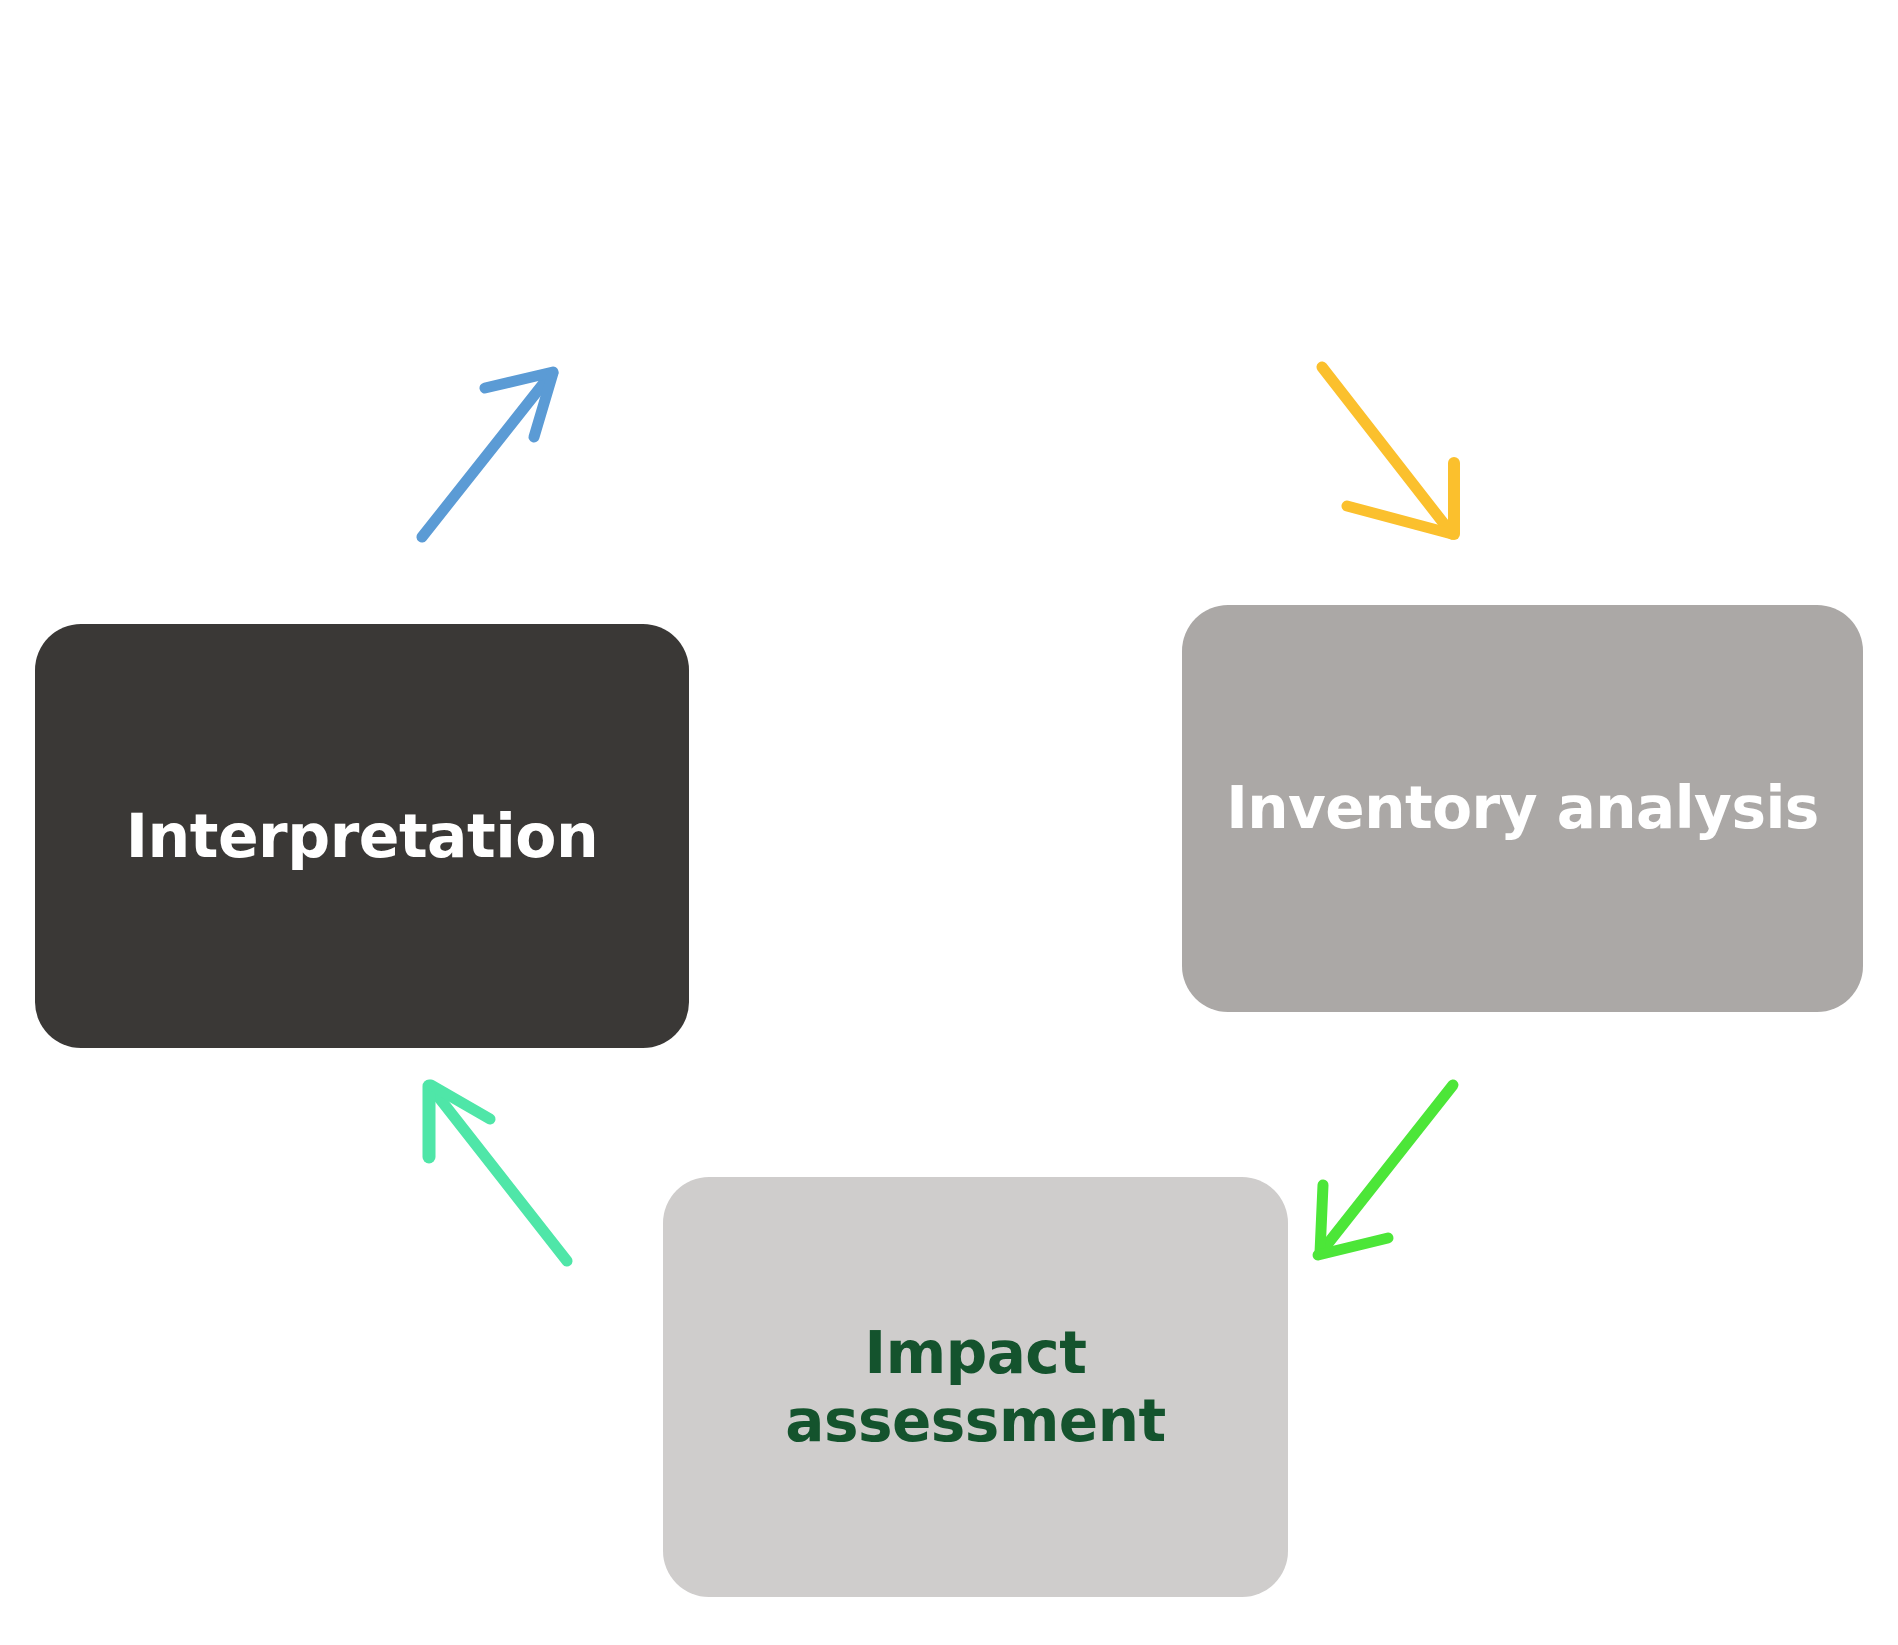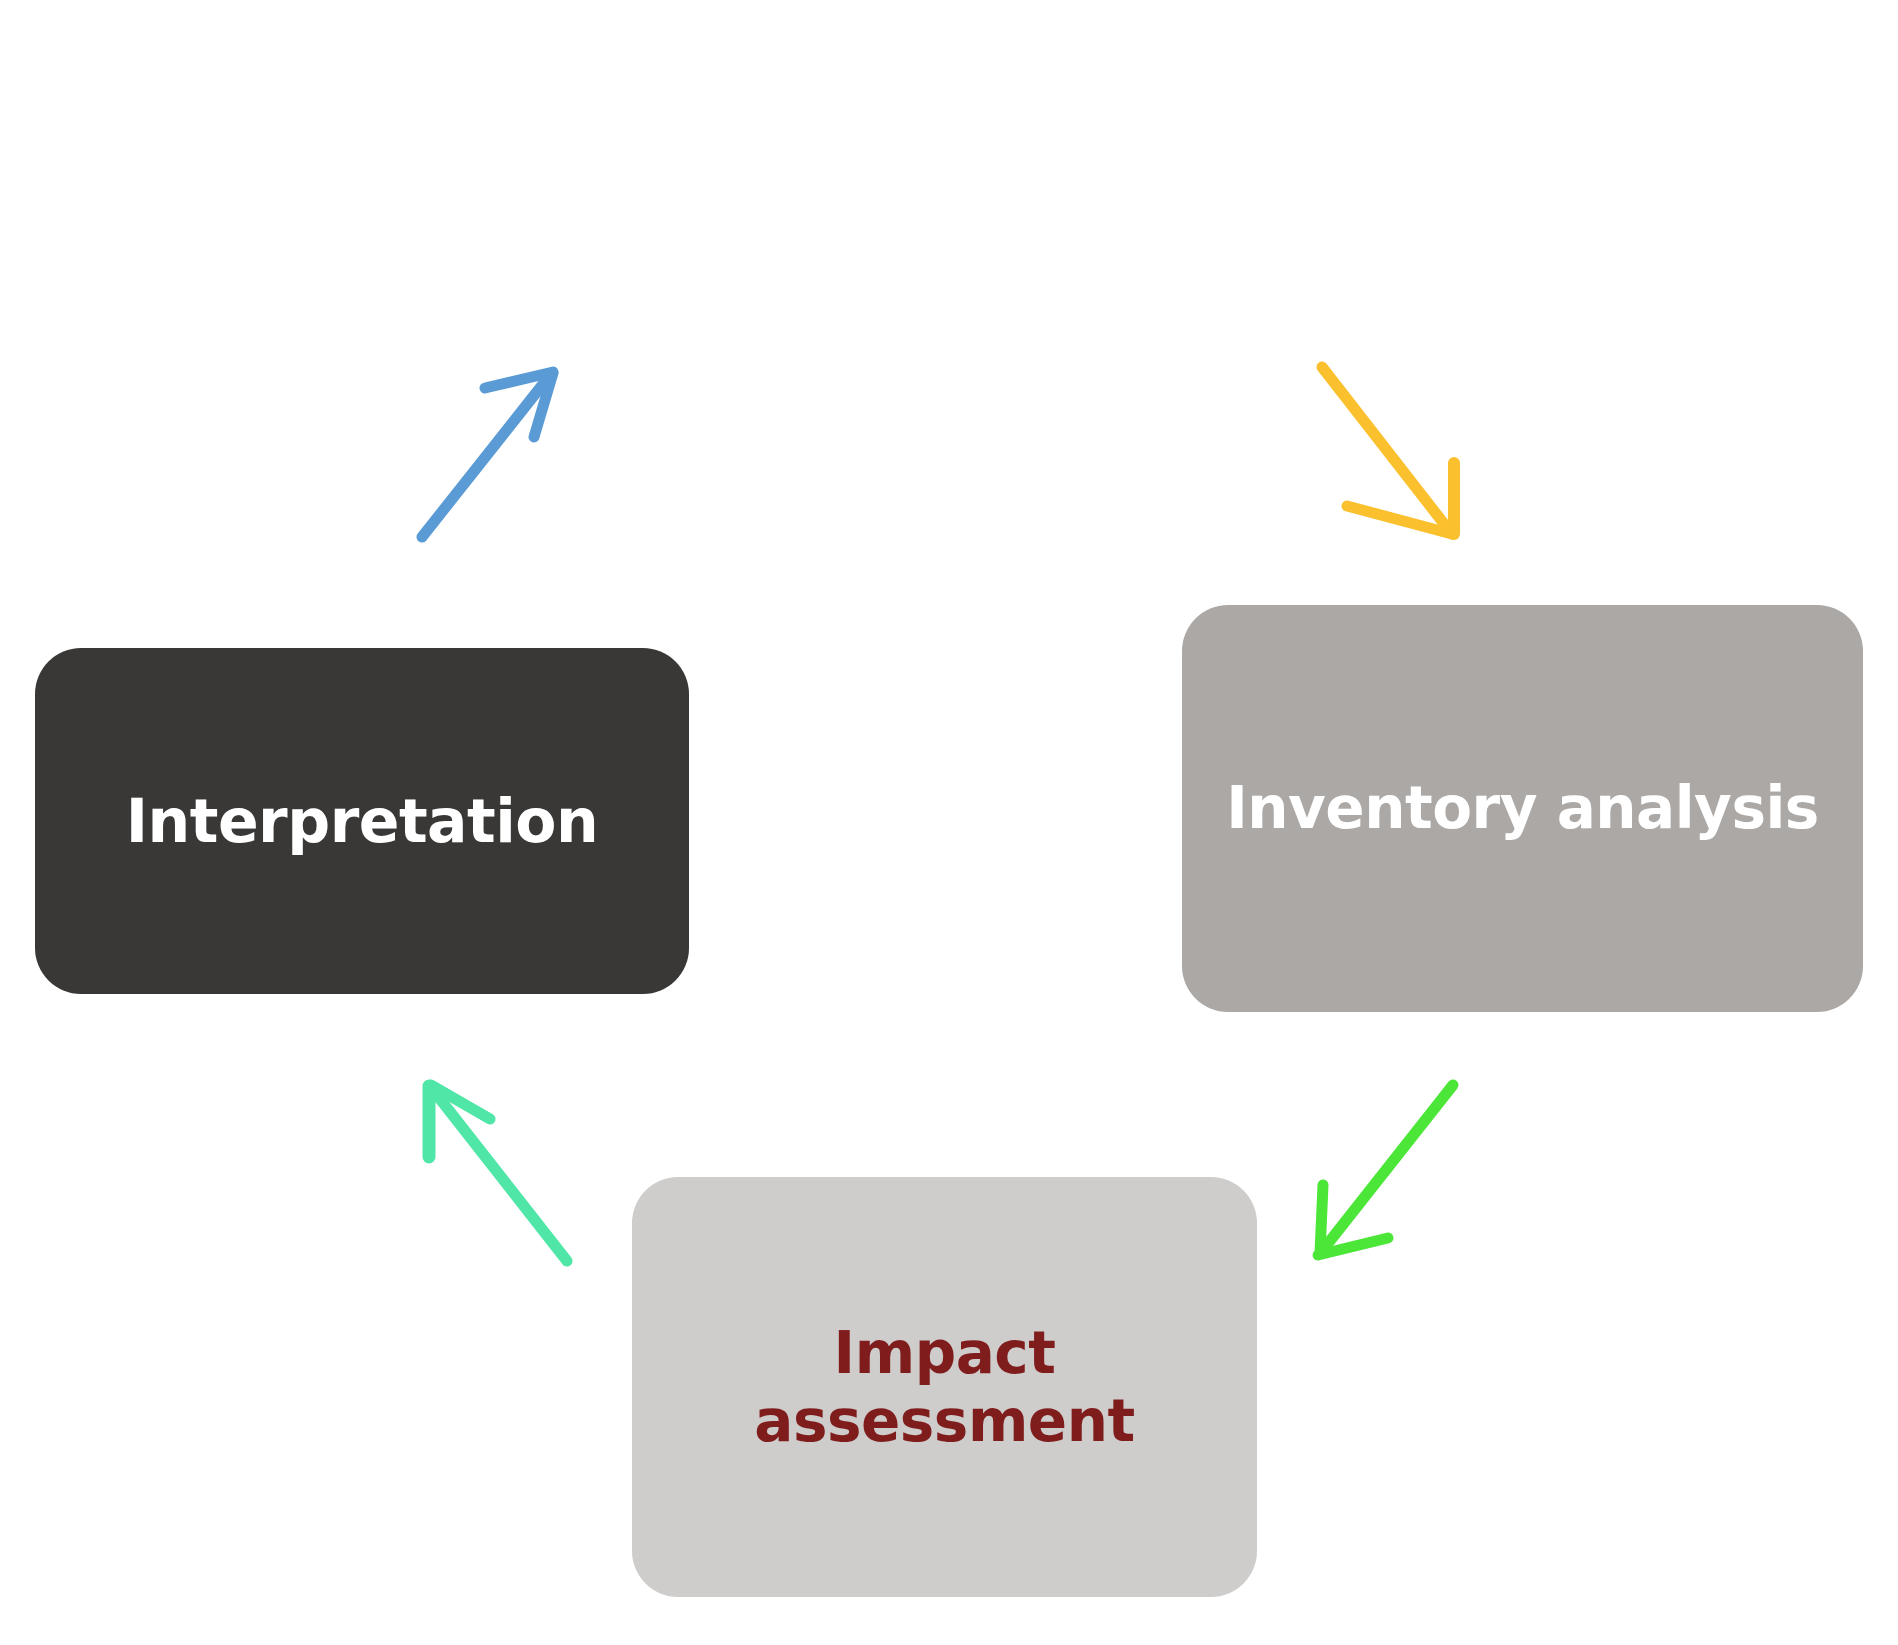--- a/index.html
+++ b/index.html
@@ -67,23 +67,23 @@
     left: 632px;
     top: 1177px;
     width: 625px;
     height: 420px;
     background: #cfcdcc;
     font-size: 58px;
   }
 
   #node-interpretation {
     left: 35px;
-    top: 648px;
+    top: 624px;
     width: 654px;
-    height: 346px;
+    height: 424px;
     background: #3a3836;
     font-size: 60px;
   }
 
   .arrow-layer {
     position: absolute;
     left: 0;
     top: 0;
     width: 1898px;
     height: 1645px;
@@ -120,21 +120,21 @@
       <path d="M 553 372 L 485 388" stroke="#5B9BD5" stroke-width="11" stroke-linecap="round" fill="none"></path>
       <path d="M 553 373 L 534 437" stroke="#5B9BD5" stroke-width="11" stroke-linecap="round" fill="none"></path>
     </g>
   </svg>
 
 
   <div class="node" id="node-inventory" style="background: rgb(171, 168, 166); color: rgb(255, 255, 255); justify-content: flex-end;">
     <span class="node-label">Inventory analysis</span>
   </div>
 
-  <div class="node" id="node-impact" style="background: rgb(207, 205, 204); color: #7f1d1d;">
+  <div class="node" id="node-impact" style="background: rgb(207, 205, 204); color: #14532d; margin-left: 31px;">
     <span class="node-label">Impact assessment</span>
   </div>
 
   <div class="node" id="node-interpretation" style="background: rgb(58, 56, 54); color: rgb(255, 255, 255);">
     <span class="node-label">Interpretation</span>
   </div>
 
 </div>
 
 </body></html>

